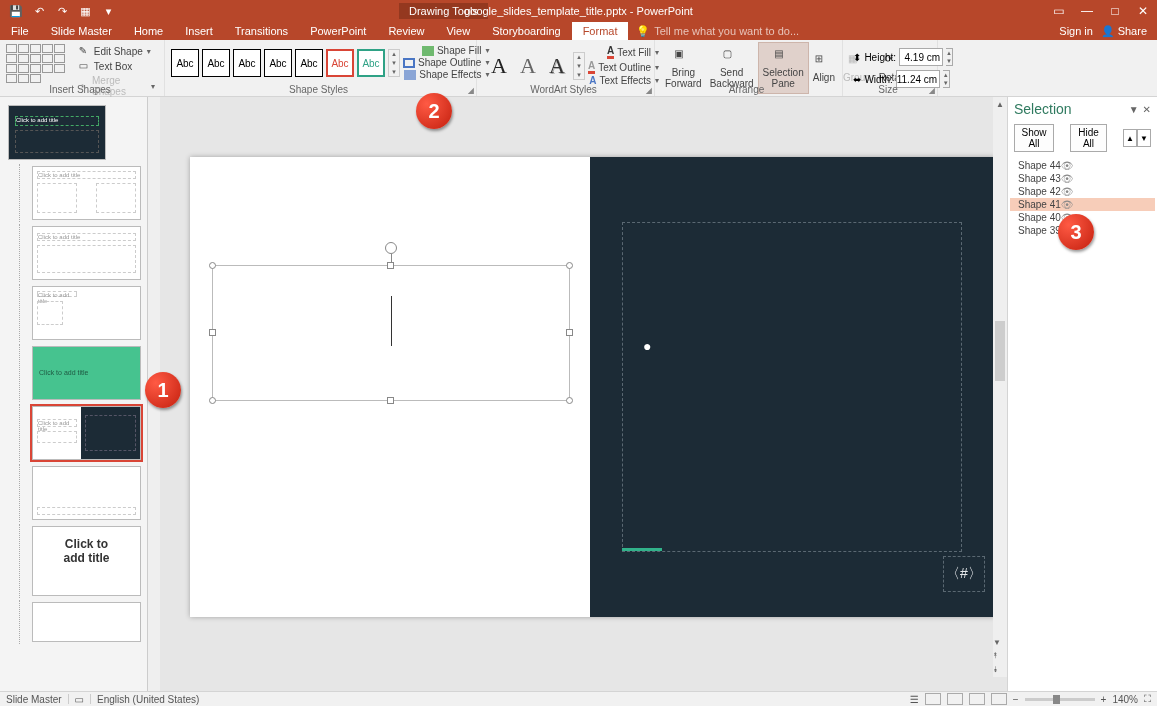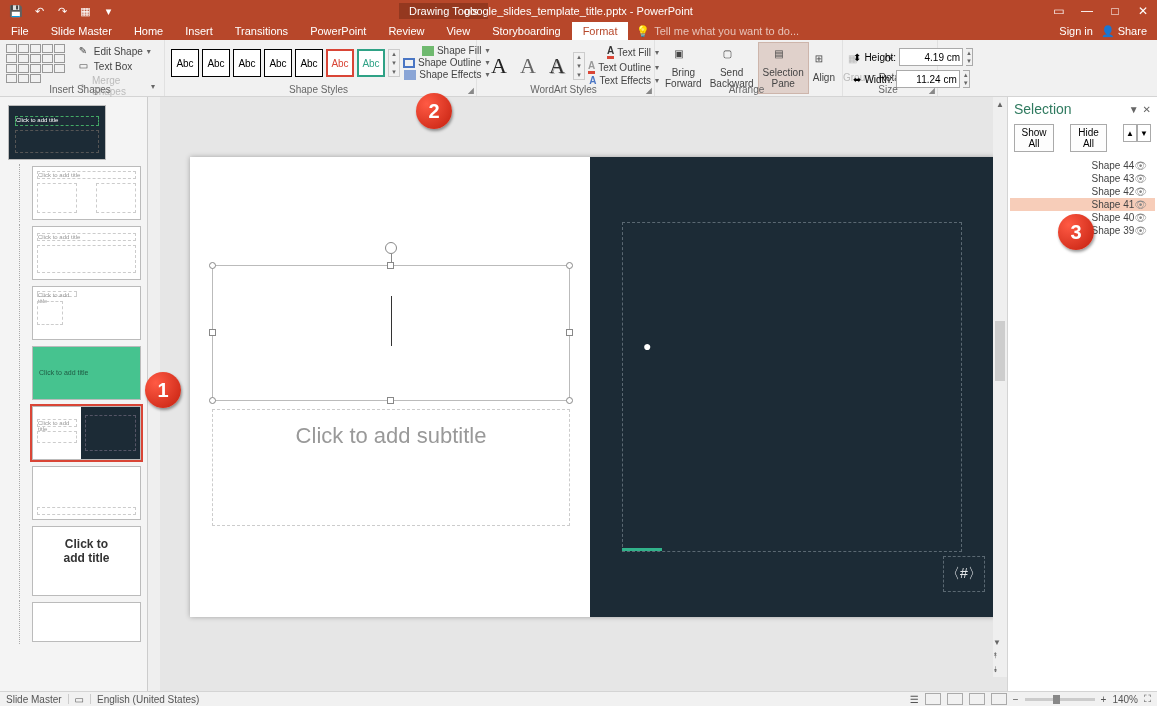--- a/index.html
+++ b/index.html
@@ -51,21 +51,21 @@
 .wa1{font-size:22px;color:#222;}
 .wa2{font-size:22px;color:#666;}
 .wa3{font-size:22px;color:#333;text-shadow:1px 1px 0 #aaa;}
 
 .arrange-col{display:flex;flex-direction:column;align-items:center;justify-content:center;gap:1px;font-size:10px;color:#444;padding:2px 4px;}
 .arrange-col .aicon{width:18px;height:18px;}
 .arrange-col.sel{background:#e0d1cb;border:1px solid #cdb5ab;}
 
 .size-col{display:flex;flex-direction:column;gap:4px;padding:6px 4px 0 4px;}
 .size-row{display:flex;align-items:center;gap:3px;font-size:10px;}
-.size-input{width:64px;height:18px;border:1px solid #aaa;font-size:10px;text-align:right;padding-right:2px;}
+.size-input{width:44px;height:18px;border:1px solid #aaa;font-size:10px;text-align:right;padding-right:2px;}
 .spinner{width:10px;height:18px;border:1px solid #aaa;border-left:none;display:flex;flex-direction:column;}
 .spinner div{flex:1;display:flex;align-items:center;justify-content:center;font-size:6px;color:#666;}
 
 
 .mainarea{position:absolute;top:97px;left:0;right:0;bottom:15px;display:flex;background:#e6e6e6;}
 
 
 .thumb-panel{width:148px;background:#f4f4f4;border-right:1px solid #ccc;overflow-y:auto;padding:4px 0; position:relative;}
 .thumb{margin:4px 6px 6px 32px;background:#fff;border:1px solid #bbb;position:relative;}
 .thumb.selected{outline:2px solid #d94536;outline-offset:0;}
@@ -95,26 +95,26 @@
 .rotate-stem{position:absolute;left:50%;top:-12px;width:1px;height:8px;background:#888;}
 .cursor-line{position:absolute;left:50%;top:30px;width:1px;height:50px;background:#333;}
 .subtitle-ph{position:absolute;left:22px;top:252px;width:358px;height:117px;border:1px dashed #ccc;display:flex;align-items:flex-start;justify-content:center;padding-top:13px;color:#999;font-size:22px;}
 .slide .hash-box{position:absolute;right:10px;bottom:25px;width:42px;height:36px;border:1px dashed #5a6872;display:flex;align-items:center;justify-content:center;color:#e4e7e9;font-size:14px;}
 .slide .underline-accent{position:absolute;left:432px;bottom:66px;width:40px;height:3px;background:#31b28a;}
 
 
 .sel-pane{width:150px;background:#fff;border-left:1px solid #d4d4d4;font-size:11px;}
 .sel-pane-header{display:flex;justify-content:space-between;align-items:center;padding:4px 6px;color:#2f7a5f;font-size:14px;}
 .sel-pane-header .close{display:flex;gap:4px;font-size:10px;color:#666;}
-.sel-btns{display:flex;gap:16px;padding:3px 6px;}
+.sel-btns{display:flex;gap:16px;padding:3px 6px;align-items:center;}
 .sel-btn{border:1px solid #aaa;background:#fdfdfd;padding:2px 6px;font-size:10px;}
 .sel-arrows{margin-left:auto;display:flex;}
 .sel-arrow{border:1px solid #aaa;width:14px;height:18px;display:flex;align-items:center;justify-content:center;font-size:8px;}
 .shape-list{padding:4px 2px;}
-.shape-item{display:flex;justify-content:flex-end;padding:1px 8px;font-size:10px;color:#444;}
+.shape-item{display:flex;justify-content:flex-start;padding:1px 8px;font-size:10px;color:#444;}
 .shape-item.selected{background:#f7cdb9;}
 .eye{font-size:10px;color:#888;}
 
 
 .statusbar{position:absolute;bottom:0;left:0;right:0;height:15px;background:#f1f1f1;border-top:1px solid #d4d4d4;display:flex;align-items:center;font-size:10px;color:#555;padding:0 6px;}
 .statusbar .sep{width:1px;height:10px;background:#ccc;margin:0 6px;}
 .status-right{margin-left:auto;display:flex;align-items:center;gap:6px;}
 .view-btn{width:16px;height:12px;border:1px solid #aaa;}
 .zoom-slider{width:70px;height:3px;background:#ccc;position:relative;}
 .zoom-slider .zknob{position:absolute;left:40%;top:-3px;width:7px;height:9px;background:#888;}
@@ -409,21 +409,20 @@
         <div class="handle h-tl"></div>
         <div class="handle h-tr"></div>
         <div class="handle h-bl"></div>
         <div class="handle h-br"></div>
         <div class="handle sq h-t"></div>
         <div class="handle sq h-b"></div>
         <div class="handle sq h-l"></div>
         <div class="handle sq h-r"></div>
         <div class="cursor-line"></div>
       </div>
-      <div class="subtitle-ph">Click to add subtitle</div>
     </div>
 
     <div class="canvas-scroll-v">
       <div class="sbtn">▲</div>
       <div class="track">
           <div class="thumb-sb"></div>
         </div>
       <div class="sbtn" style="position:absolute;bottom:28px;">▼</div>
       <div class="sbtn" style="position:absolute;bottom:14px;">⯭</div>
       <div class="sbtn" style="position:absolute;bottom:0;">⯯</div>

